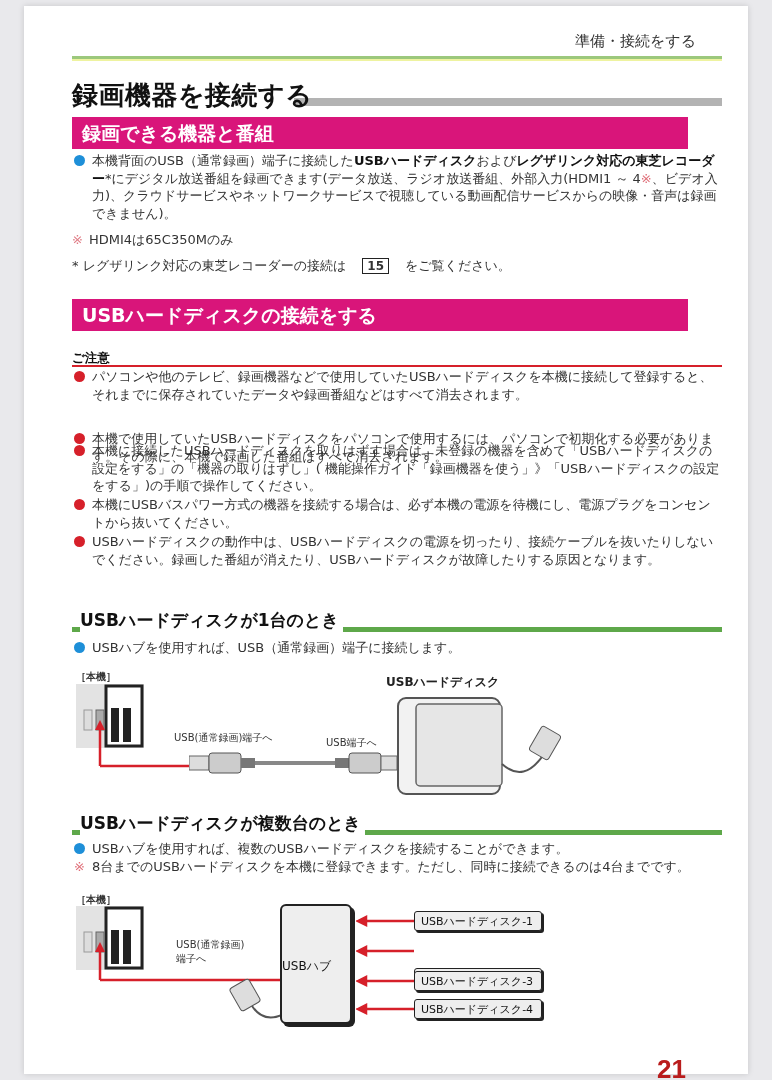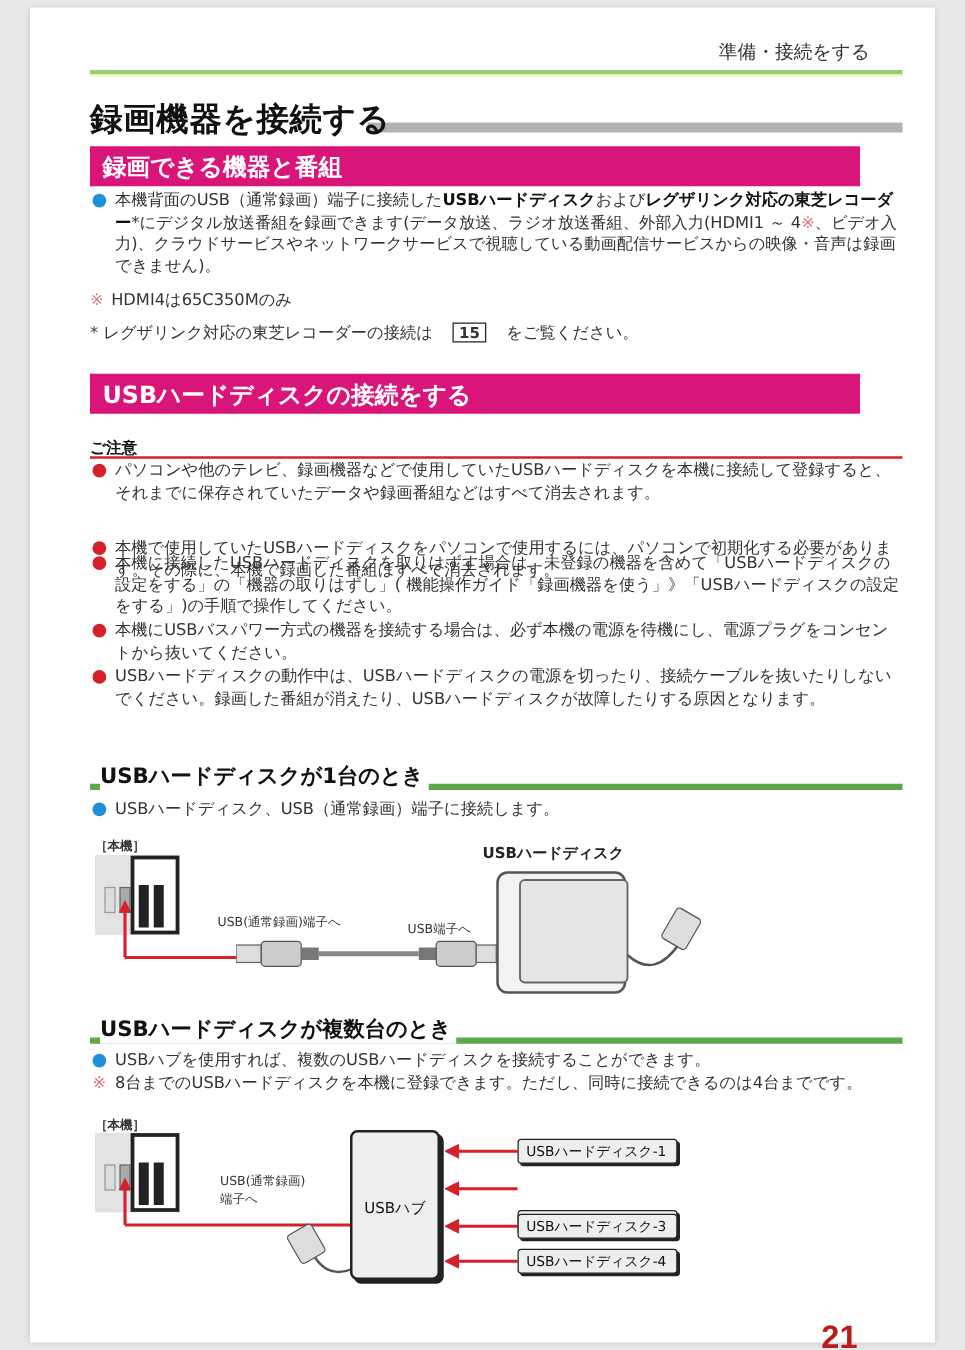--- a/index.html
+++ b/index.html
@@ -92,21 +92,21 @@
   </div>
   <div class="abs para" style="top:527px;">
     <span class="dot red"></span>
     <span class="txt">USBハードディスクの動作中は、USBハードディスクの電源を切ったり、接続ケーブルを抜いたりしないでください。録画した番組が消えたり、USBハードディスクが故障したりする原因となります。</span>
   </div>
 
   <div class="abs subhead-line" style="top:621px;"></div>
   <div class="abs subhead" style="top:603px; background:#fff; padding-right:4px;">USBハードディスクが1台のとき</div>
   <div class="abs para" style="top:633px;">
     <span class="dot blue"></span>
-    <span class="txt">USBハードディスク、USB（通常録画）端子に接続します。</span>
+    <span class="txt">USBハブを使用すれば、USB（通常録画）端子に接続します。</span>
   </div>
 
   <div class="abs diag-label" style="left:52px; top:664px; font-weight:bold;">［本機］</div>
   <svg class="abs" style="left:52px; top:678px;" width="70" height="70">
     <rect x="0" y="0" width="68" height="64" fill="#e3e3e3"></rect>
     <rect x="30" y="2" width="36" height="60" fill="#fff" stroke="#222" stroke-width="3"></rect>
     <rect x="8" y="26" width="8" height="20" fill="#ddd" stroke="#999"></rect>
     <rect x="20" y="26" width="8" height="20" fill="#aaa" stroke="#666"></rect>
     <rect x="35" y="24" width="8" height="34" fill="#222"></rect>
     <rect x="47" y="24" width="8" height="34" fill="#222"></rect>
@@ -164,21 +164,21 @@
   </svg>
   <div class="abs diag-label" style="left:152px; top:932px; text-align:left; width:90px;">
     <div>USB(通常録画)</div>
     <div>端子へ</div>
   </div>
   <svg class="abs" style="left:200px; top:970px;" width="60" height="50">
     <rect x="10" y="6" width="22" height="26" rx="3" fill="#ddd" stroke="#555" transform="rotate(-30 21 19)"></rect>
     <path d="M28 30 Q40 48 60 38" stroke="#555" stroke-width="2" fill="none"></path>
   </svg>
   <div class="abs" style="left:256px; top:898px; width:72px; height:120px; background:#eee; border:2px solid #222; border-radius:6px; box-shadow:3px 3px 0 #222;">
-    <div style="position:absolute; top:52px; width:100%; text-align:center; font-size:12px; color:#111;">USBハブ</div>
+    <div style="position:absolute; top:52px; width:100%; text-align:left; font-size:12px; color:#111;">USBハブ</div>
   </div>
   <svg class="abs" style="left:332px; top:905px;" width="60" height="110">
     <g fill="#d6202a" stroke="#d6202a" stroke-width="2.5">
       <path d="M10 10 L58 10"></path>
         <path d="M2 10 L10 6 L10 14 Z"></path>
       <path d="M10 40 L58 40"></path>
         <path d="M2 40 L10 36 L10 44 Z"></path>
       <path d="M10 70 L58 70"></path>
         <path d="M2 70 L10 66 L10 74 Z"></path>
       <path d="M10 98 L58 98"></path>

